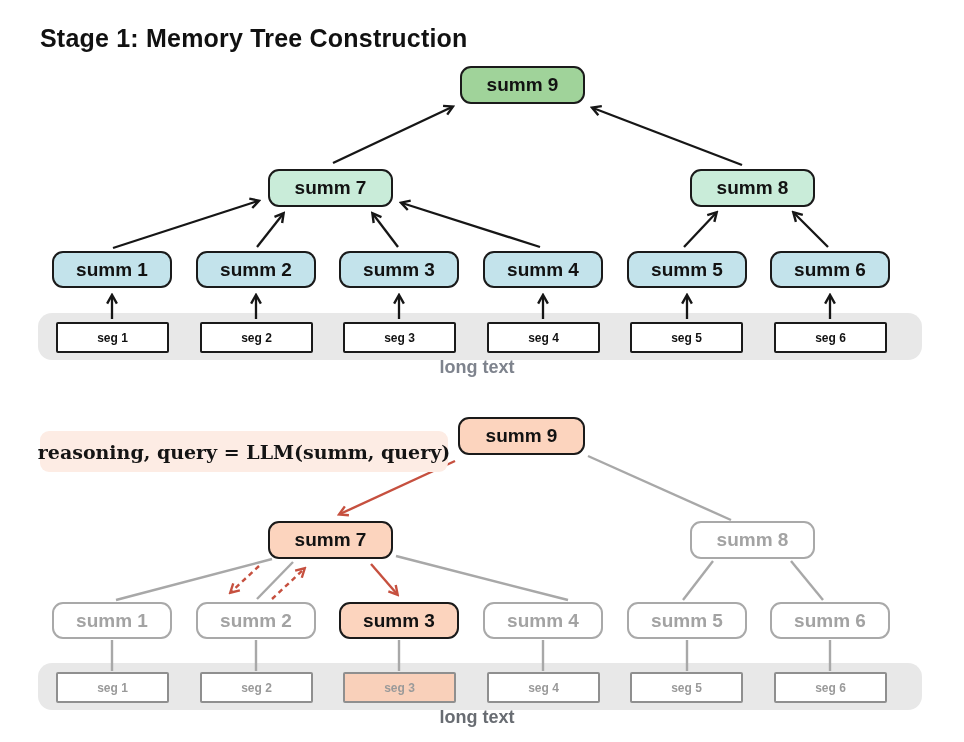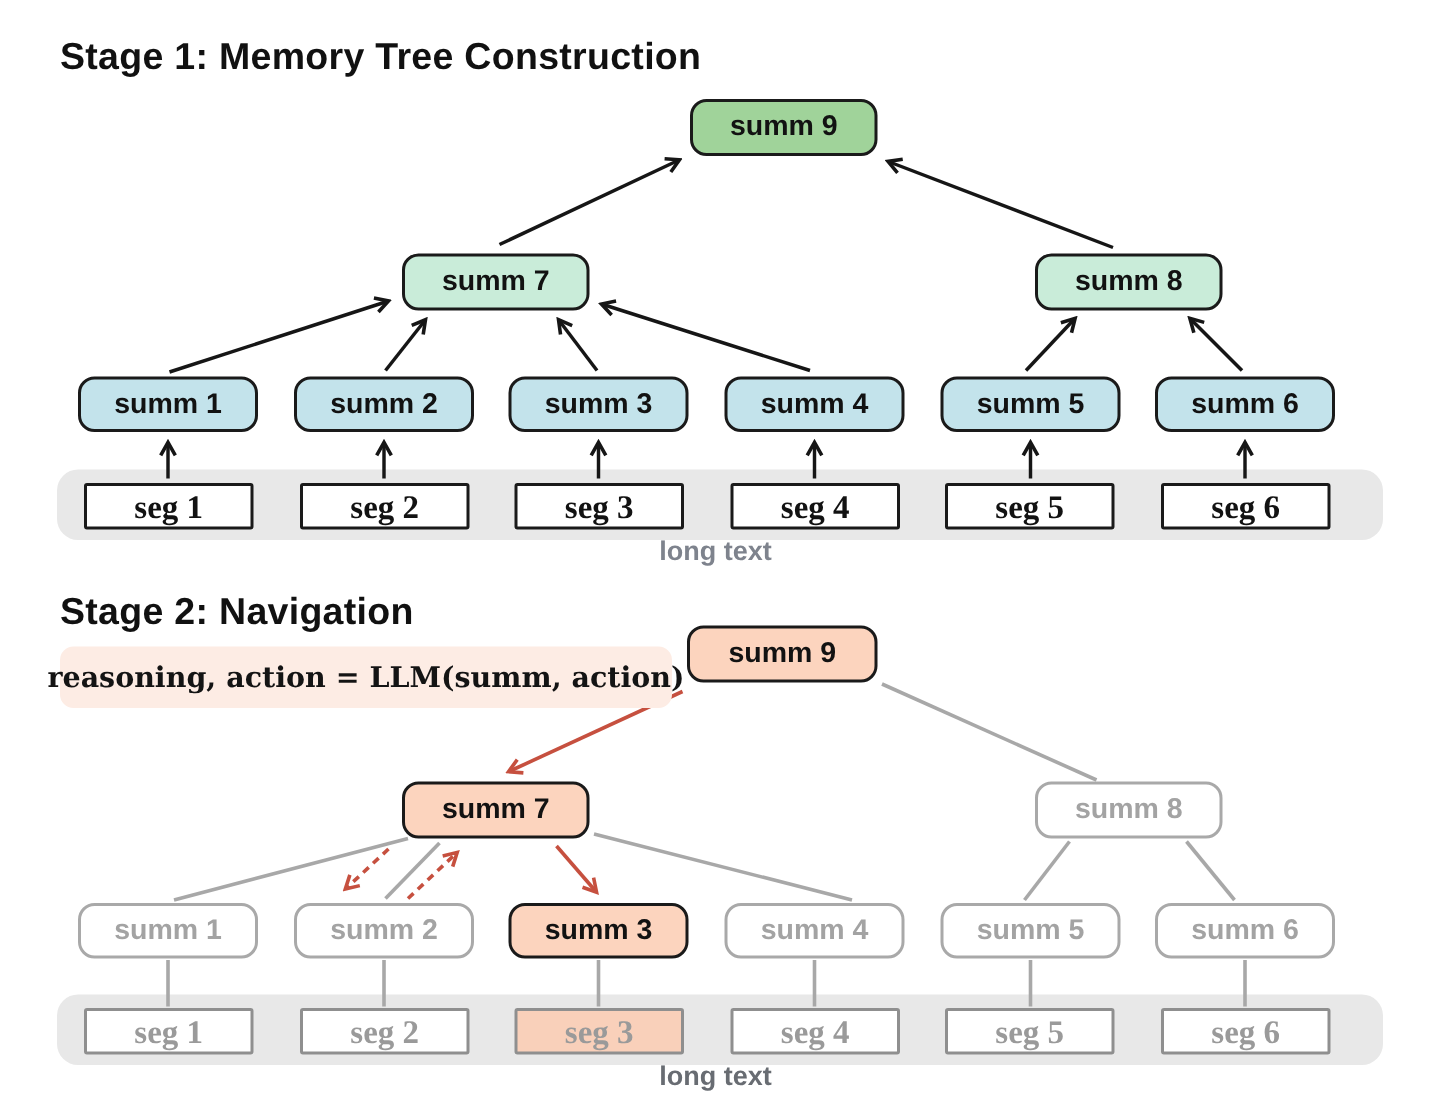--- a/index.html
+++ b/index.html
@@ -27,21 +27,21 @@
   .node.mint{background:#c9ecd9;}
   .node.blue{background:#c3e3eb;}
   .node.salmon{background:#fcd4be;}
   .node.ghost{background:#ffffff;border:2.3px solid #a9a9a9;color:#a3a3a3;}
   .band{
     position:absolute;background:#e8e8e8;border-radius:14px;z-index:0;
   }
   .seg{
     position:absolute;display:flex;align-items:center;justify-content:center;
     box-sizing:border-box;background:#ffffff;border:2.9px solid #1a1a1a;
-    border-radius:2px;font-weight:700;font-size:22px;color:#121212;z-index:2;white-space:nowrap;font-family:Liberation Serif, serif;
+    border-radius:2px;font-weight:700;font-size:12px;color:#121212;z-index:2;white-space:nowrap;
   }
   .seg.ghost{border:2.6px solid #8f8f8f;color:#9a9a9a;}
   .seg.hl{background:#f9d0ba;}
   .caption{
     position:absolute;width:160px;text-align:center;font-weight:700;font-size:18px;
     z-index:3;white-space:nowrap;
   }
   .caption.c1{color:#7e838d;}
   .caption.c2{color:#686c72;}
   #wires{position:absolute;left:0;top:0;z-index:1;}
@@ -126,23 +126,22 @@
 
   <div class="seg" style="left:56px;top:322px;width:113px;height:31px">seg 1</div>
   <div class="seg" style="left:200px;top:322px;width:113px;height:31px">seg 2</div>
   <div class="seg" style="left:343px;top:322px;width:113px;height:31px">seg 3</div>
   <div class="seg" style="left:487px;top:322px;width:113px;height:31px">seg 4</div>
   <div class="seg" style="left:630px;top:322px;width:113px;height:31px">seg 5</div>
   <div class="seg" style="left:774px;top:322px;width:113px;height:31px">seg 6</div>
 
   <div class="caption c1" style="left:397px;top:357px">long text</div>
 
-  <div class="stage-title" style="left:40px;top:394px">Stage 2: Navigation</div>
 
-  <div class="formula pink" style="left:40px;top:431px;width:408px;height:41px">reasoning, action = LLM(summ, action)</div>
+  <div class="formula pink" style="left:40px;top:431px;width:408px;height:41px">reasoning, query = LLM(summ, query)</div>
 
   <div class="node salmon" style="left:458px;top:417px;width:127px;height:38px">summ 9</div>
 
   <div class="node salmon" style="left:268px;top:521px;width:125px;height:38px">summ 7</div>
   <div class="node ghost" style="left:690px;top:521px;width:125px;height:38px">summ 8</div>
 
   <div class="node ghost" style="left:52px;top:602px;width:120px;height:37px">summ 1</div>
   <div class="node ghost" style="left:196px;top:602px;width:120px;height:37px">summ 2</div>
   <div class="node salmon" style="left:339px;top:602px;width:120px;height:37px">summ 3</div>
   <div class="node ghost" style="left:483px;top:602px;width:120px;height:37px">summ 4</div>

